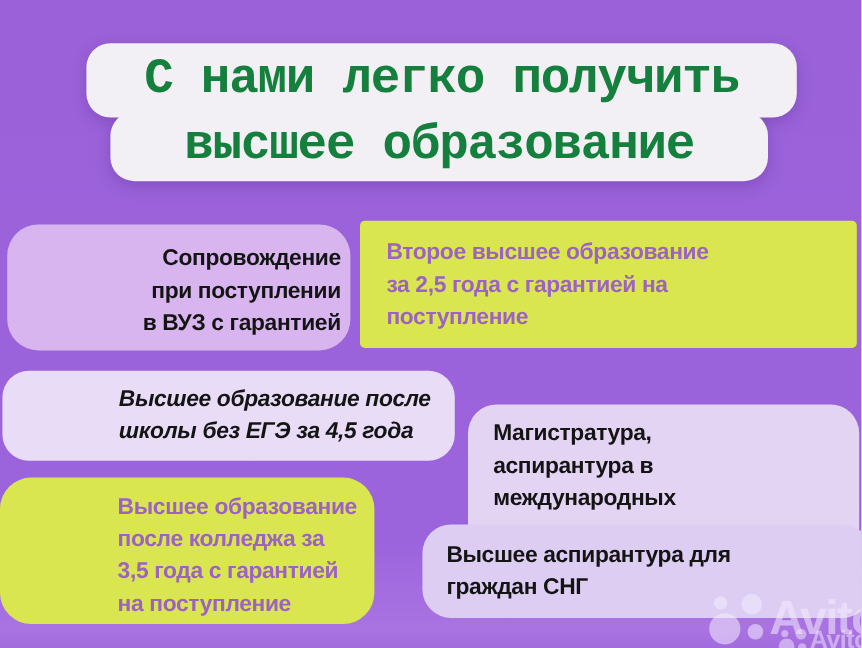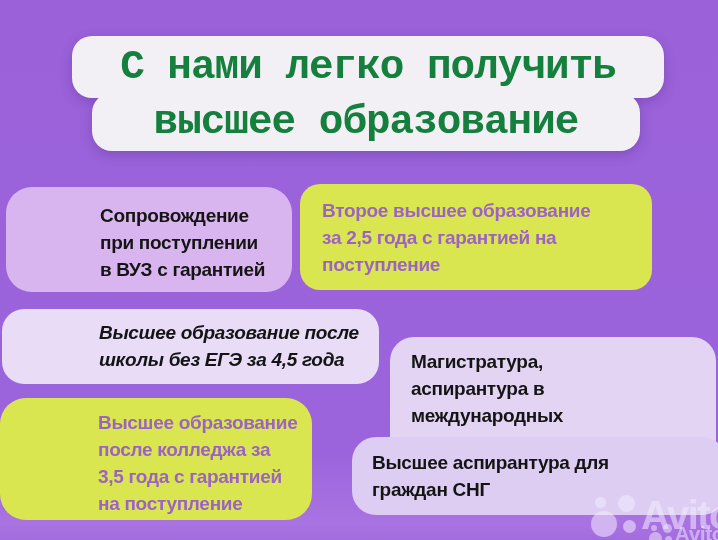--- a/index.html
+++ b/index.html
@@ -41,30 +41,30 @@
     position: absolute;
     box-sizing: border-box;
   }
   .card-text {
     white-space: pre-line;
     font-weight: 700;
     font-size: 19px;
     line-height: 27px;
     letter-spacing: -0.3px;
   }
-  .lav-med   { background: #d8b5ef; }
+  .lav-med   { background: #d8b5ef; text-align: right; }
   .lav-light { background: #e8dcf7; }
   .lav-light2{ background: #e3d4f4; margin-top: 35px; }
   .lav-soft  { background: #ddcdf2; }
   .green     { background: #d9e64f; }
   .txt-dark   { color: #141414; }
   .txt-purple { color: #9d63c4; }
 
   .card-1 { left: 6px;   top: 187px; width: 286px; height: 105px; border-radius: 26px; padding: 15px 8px 0 94px; }
-  .card-2 { left: 300px; top: 184px; width: 352px; height: 106px; border-radius: 20px; padding: 13px 12px 0 22px; }
+  .card-2 { left: 300px; top: 184px; width: 414px; height: 106px; border-radius: 4px; padding: 13px 12px 0 22px; }
   .card-3 { left: 2px;   top: 309px; width: 377px; height: 75px;  border-radius: 22px; padding: 10px 8px 0 97px; font-style: italic; }
   .card-4 { left: 390px; top: 302px; width: 326px; height: 127px; border-radius: 24px; padding: 11px 12px 0 21px; }
   .card-5 { left: 0px;   top: 398px; width: 312px; height: 122px; border-radius: 26px; padding: 11px 8px 0 98px; }
   .card-6 { left: 352px; top: 437px; width: 374px; height: 78px;  border-radius: 24px; padding: 12px 12px 0 20px; }
 
   
   .wm {
     position: absolute;
     display: flex;
     align-items: center;

